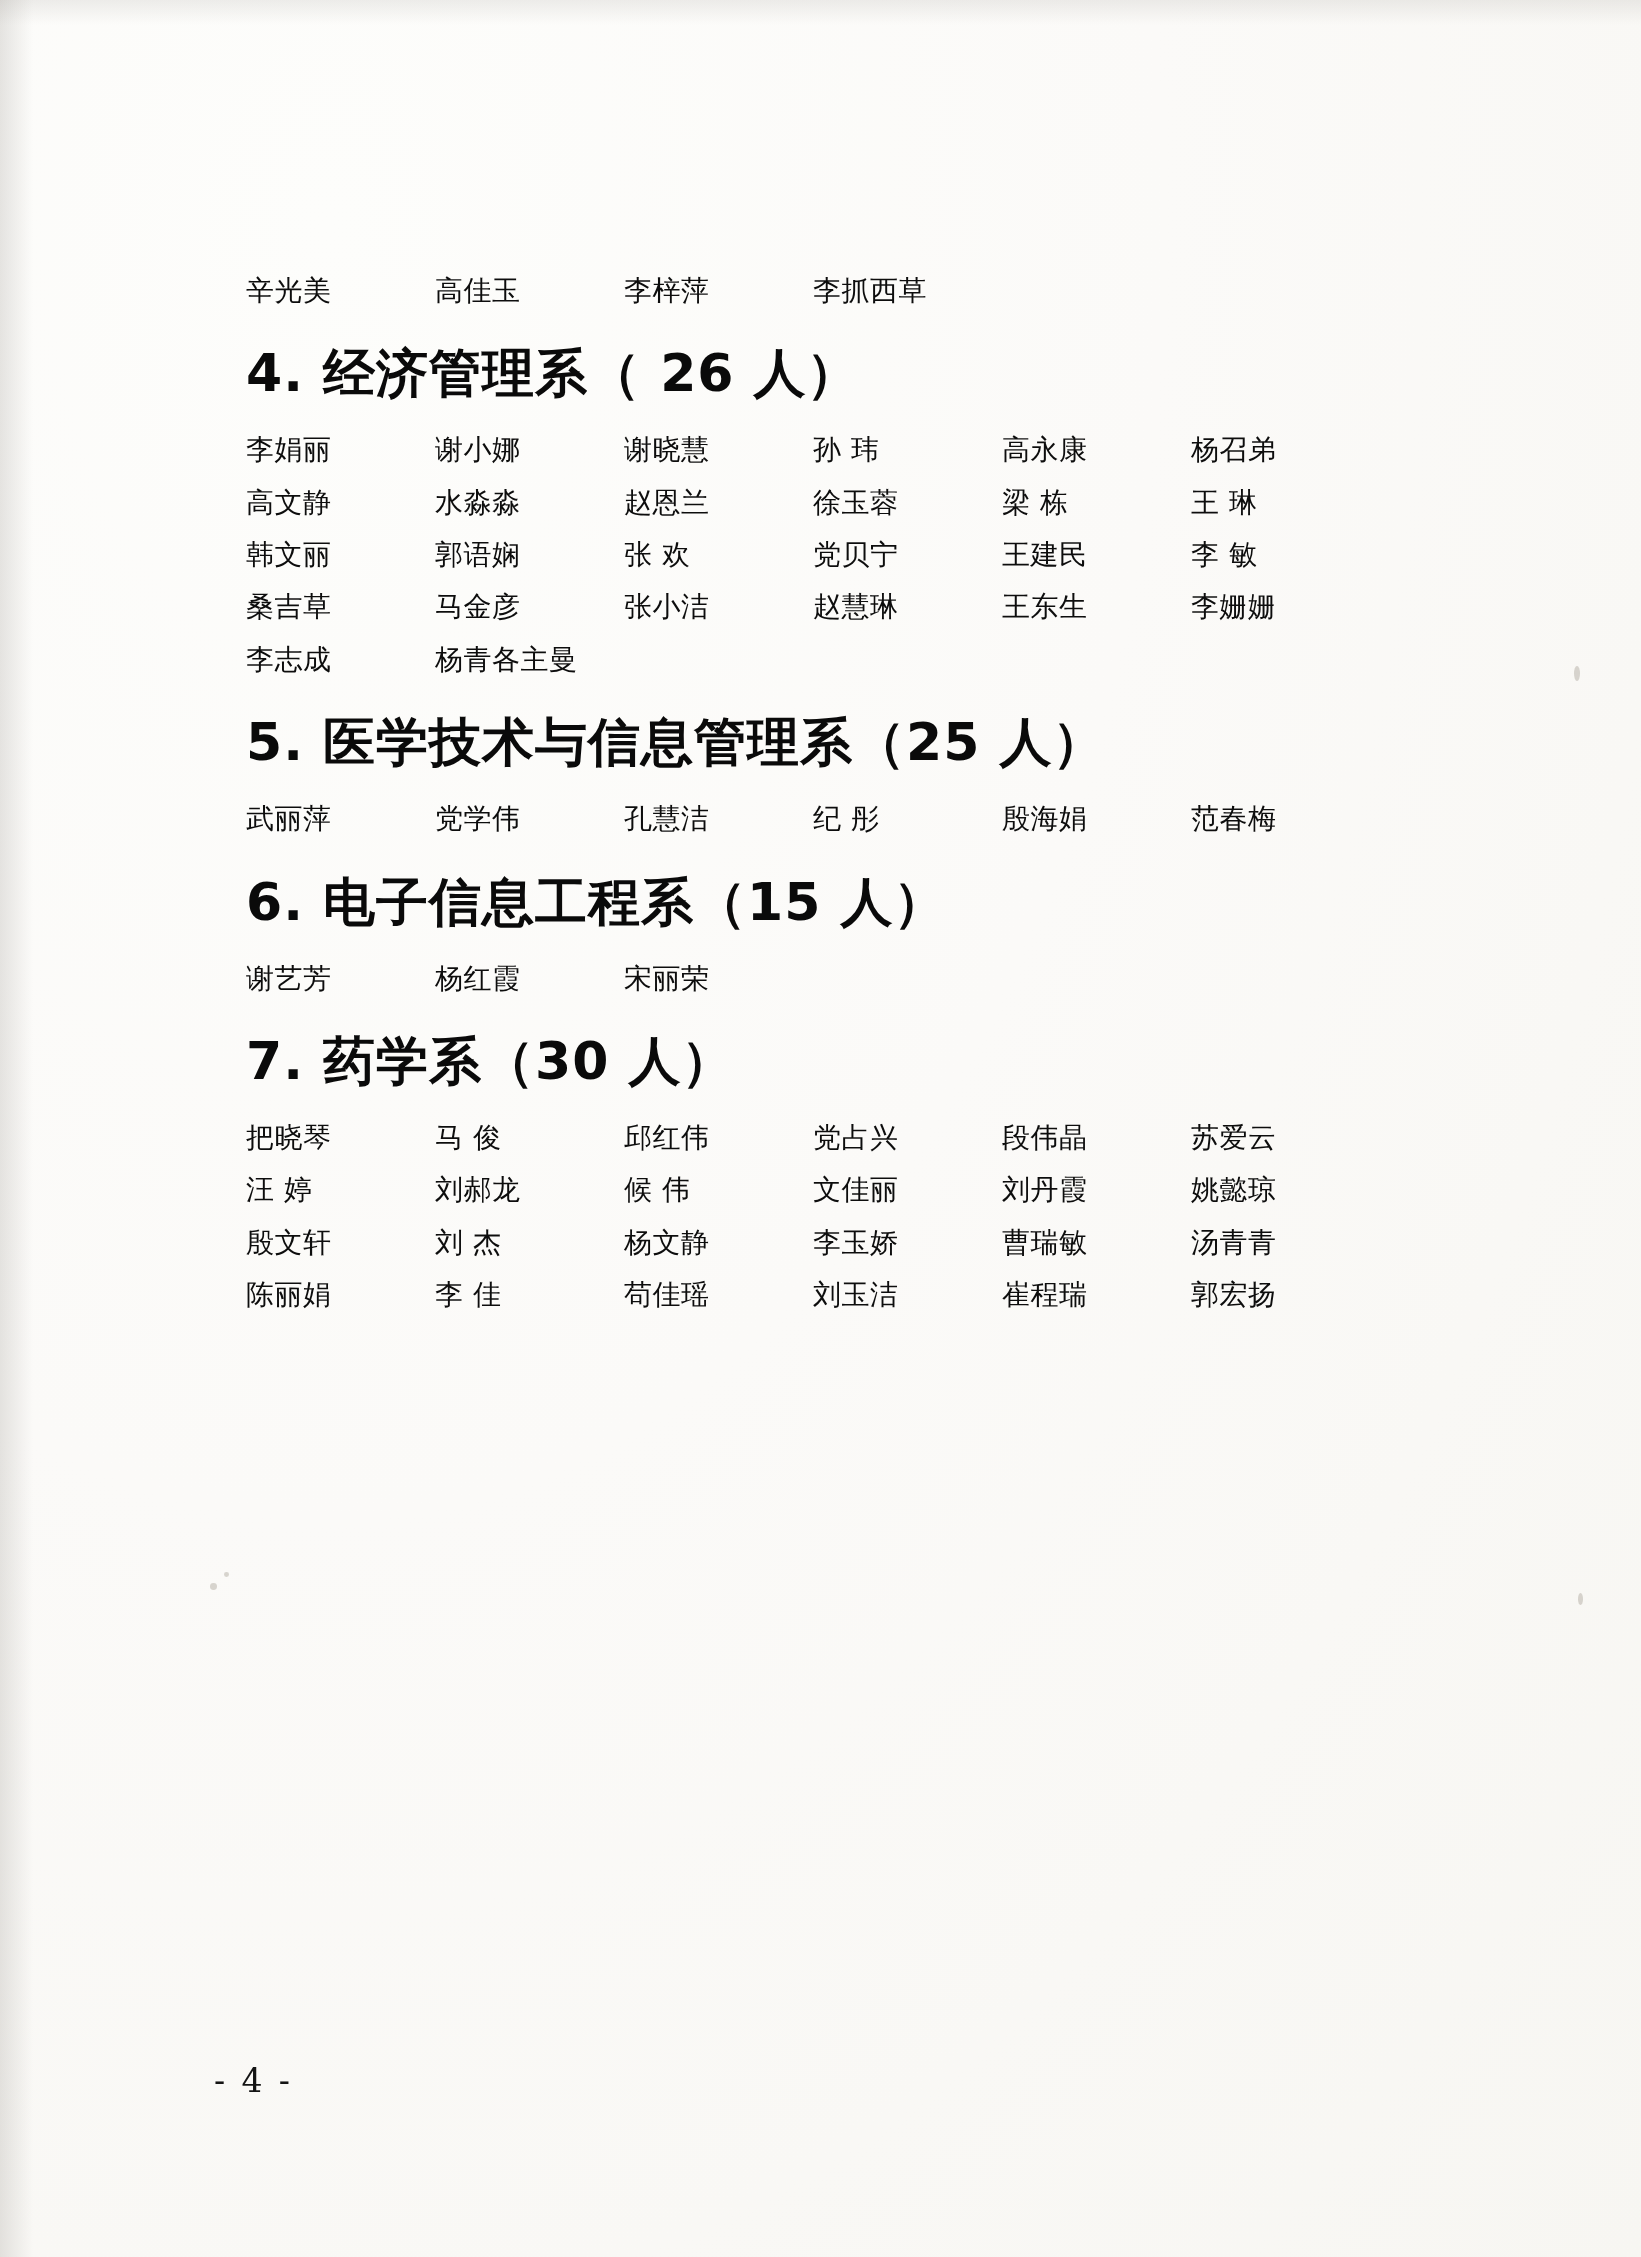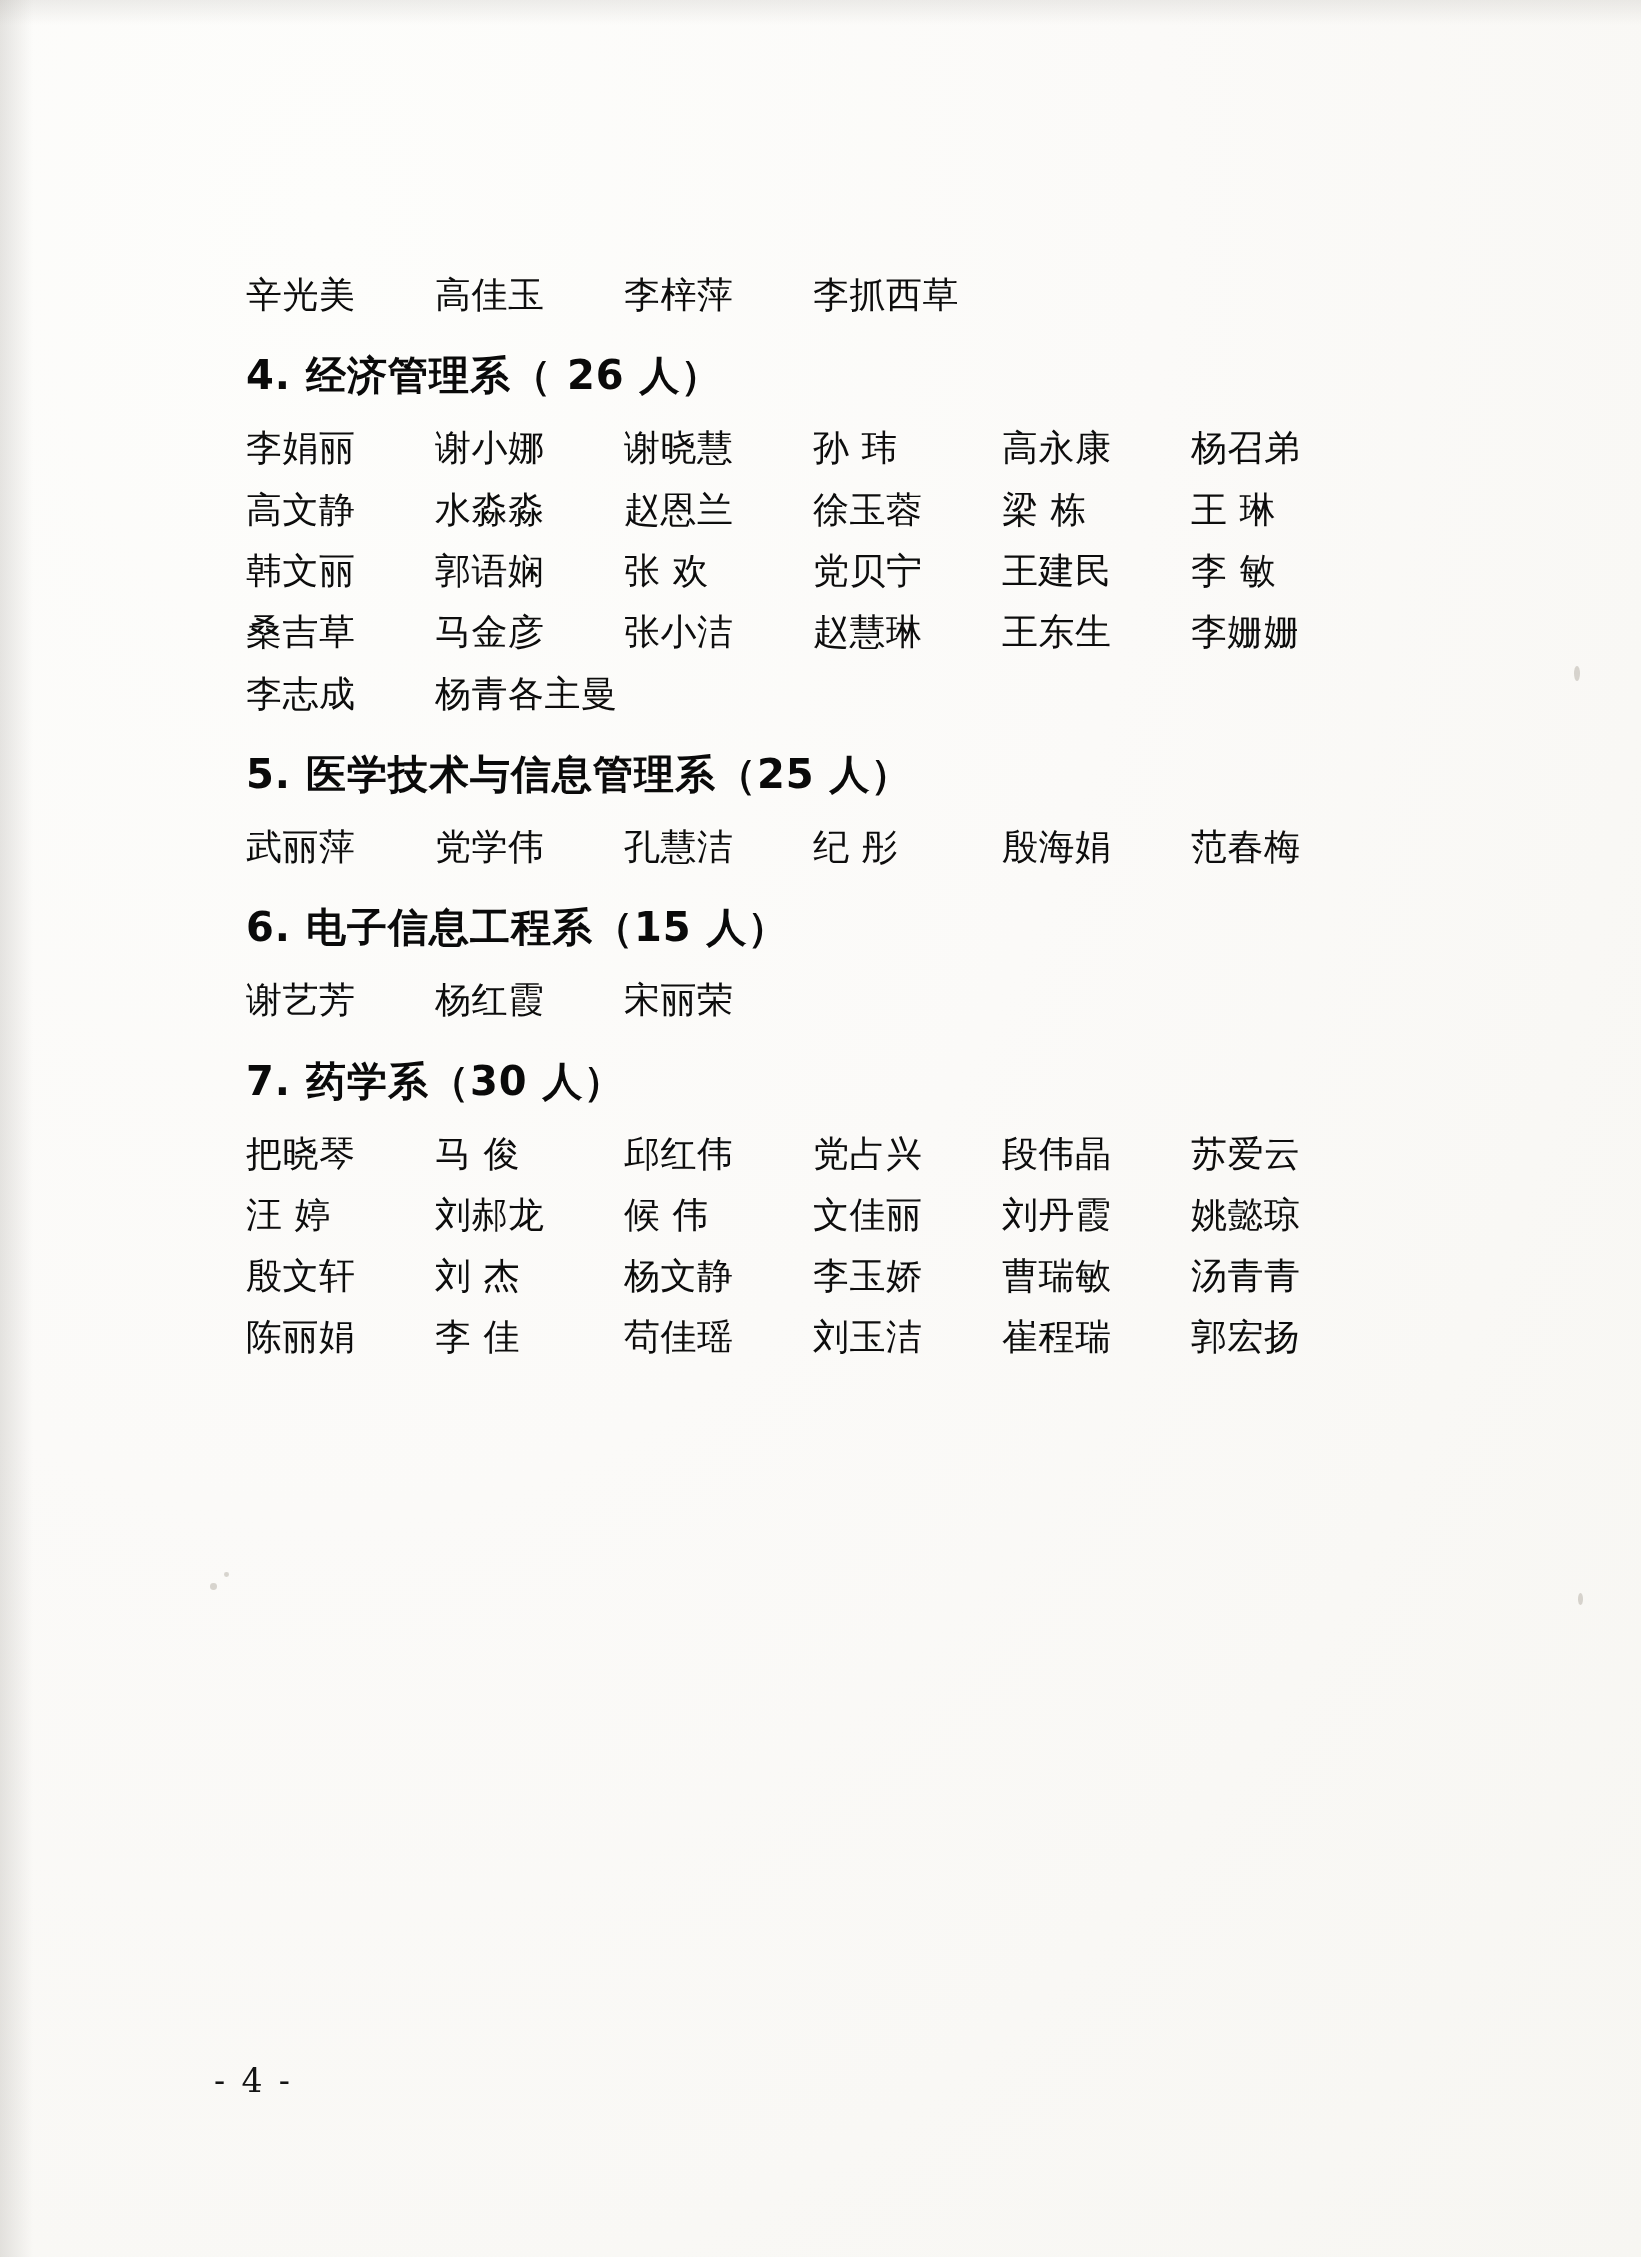--- a/index.html
+++ b/index.html
@@ -24,36 +24,36 @@
   }
   .page-inner {
     position: absolute;
     left: 246px;
     top: 275px;
     width: 1125px;
   }
   .name-row {
     display: flex;
     margin-bottom: 21px;
-    font-size: 36px;
+    font-size: 28px;
     line-height: 1.12;
     letter-spacing: 0.5px;
   }
   .name-row .cell {
     width: 189px;
     flex: 0 0 189px;
     white-space: nowrap;
     font-family: "DejaVu Serif", "Liberation Serif", serif;
   }
   .name-row .cell.wide {
     width: 228px;
     flex: 0 0 228px;
   }
   .section-head {
-    font-size: 40px;
+    font-size: 52px;
     font-weight: bold;
     font-family: "DejaVu Sans", "Liberation Sans", sans-serif;
     letter-spacing: 1px;
     margin: 33px 0 25px 0;
     color: #0a0a0a;
   }
   .first-row {
     margin-bottom: 11.6px;
   }
 

